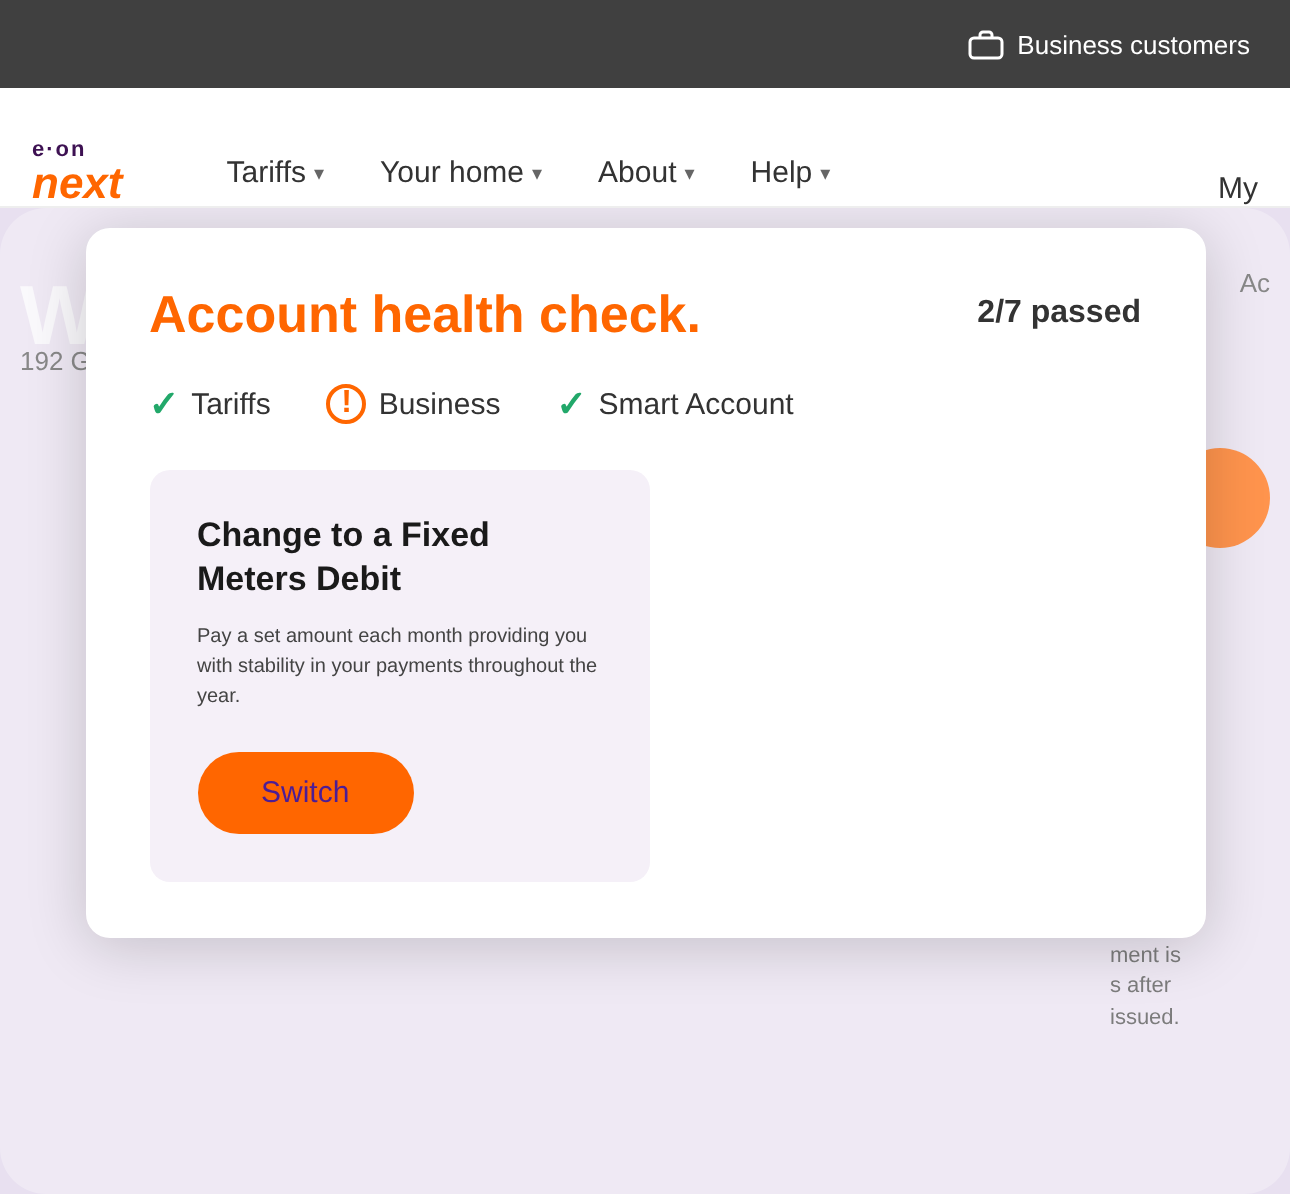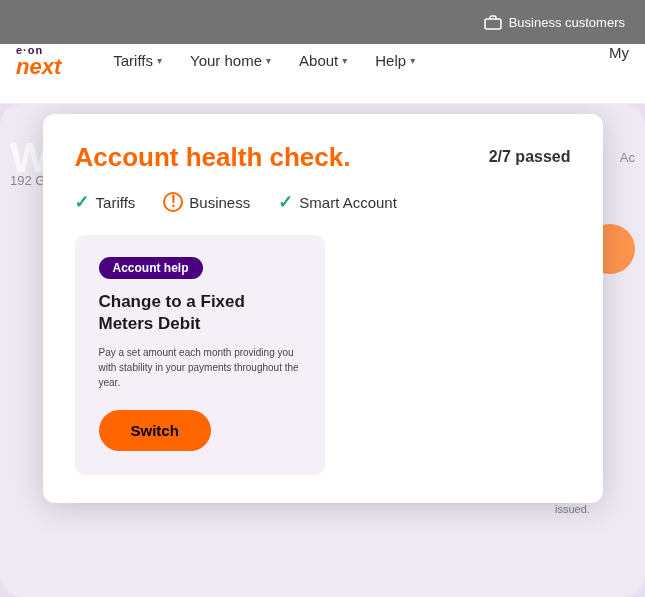--- a/index.html
+++ b/index.html
@@ -6,21 +6,21 @@
     body {
       font-family: Arial, sans-serif;
       width: 645px;
       height: 597px;
       overflow: hidden;
       position: relative;
     }
 
     
     .top-bar {
-      background: #737373;
+      background: #404040;
       height: 44px;
       display: flex;
       align-items: center;
       justify-content: flex-end;
       padding: 1px 20px;
       gap: 24px;
     }
     .top-bar-item {
       display: flex;
       align-items: center;
@@ -35,21 +35,21 @@
       display: inline-flex;
       align-items: center;
       justify-content: center;
     }
 
     
     .nav-bar {
       background: white;
       height: 60px;
       display: flex;
-      align-items: flex-start;
+      align-items: flex-end;
       padding: 0 16px;
       border-bottom: 1px solid #eee;
       position: relative;
     }
     .logo {
       display: flex;
       flex-direction: column;
       margin-right: 40px;
     }
     .logo-eon {
@@ -110,21 +110,21 @@
     }
     .page-bg-sub {
       position: absolute;
       top: 69px;
       left: 10px;
       font-size: 13px;
       color: #555;
     }
     .page-bg-right-text {
       position: absolute;
-      top: 46px;
+      top: 30px;
       right: 10px;
       font-size: 13px;
       color: #555;
       text-align: right;
     }
     .orange-circle {
       position: absolute;
       right: 10px;
       top: 120px;
       width: 50px;
@@ -234,26 +234,26 @@
       line-height: 1.3;
     }
     .card-desc {
       font-size: 10px;
       color: #444;
       line-height: 1.5;
       margin-bottom: 20px;
     }
     .card-btn {
       background: #ff6600;
-      color: #000000;
+      color: #4c1d95;
       border: none;
       border-radius: 25px;
       padding: 12px 32px;
       font-size: 15px;
-      font-weight: 700;
+      font-weight: 400;
       cursor: pointer;
     }
 
     
     .notif-badge {
       background: #ff3333;
       color: white;
       border-radius: 50%;
       width: 16px;
       height: 16px;
@@ -340,20 +340,19 @@
           <span>Business</span>
         </div>
 
         <div class="check-item">
           <span class="check-icon-green">✓</span>
           <span>Smart Account</span>
         </div>
       </div>
 
       <div class="card">
-        <div class="card-badge">Account help</div>
         <div class="card-title">Change to a Fixed Meters Debit</div>
         <div class="card-desc">Pay a set amount each month providing you with stability in your payments throughout the year.</div>
         <button class="card-btn">Switch</button>
       </div>
     </div>
   </div>
 </div>
 
 </body></html>

